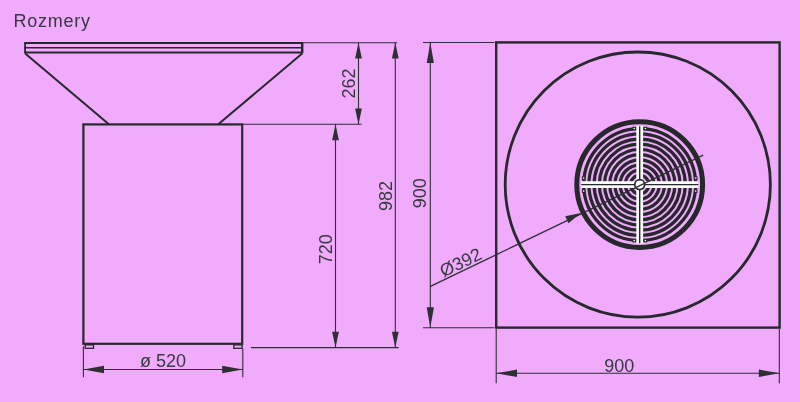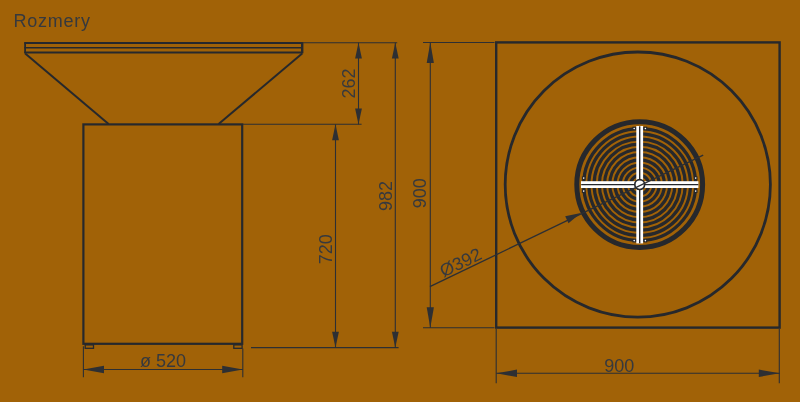--- a/index.html
+++ b/index.html
@@ -1,16 +1,16 @@
 <!DOCTYPE html>
 <html><head>
 <meta charset="utf-8">
 <style>
   html,body{margin:0;padding:0;background:#ffffff;}
-  #page{width:800px;height:402px;position:relative;background:#a16207;overflow:hidden;}
+  #page{width:800px;height:402px;position:relative;background:#f0abfc;overflow:hidden;}
   svg{display:block;filter:blur(0.3px);}
   text{font-family:"Liberation Sans",sans-serif;fill:#36393e;}
 </style>
 </head>
 <body>
 
 <div id="page">
 <svg width="800" height="402" viewBox="0 0 800 402">
 
   <text x="13.4" y="26.5" font-size="18" letter-spacing="0.75" fill="#2e3136">Rozmery</text>

